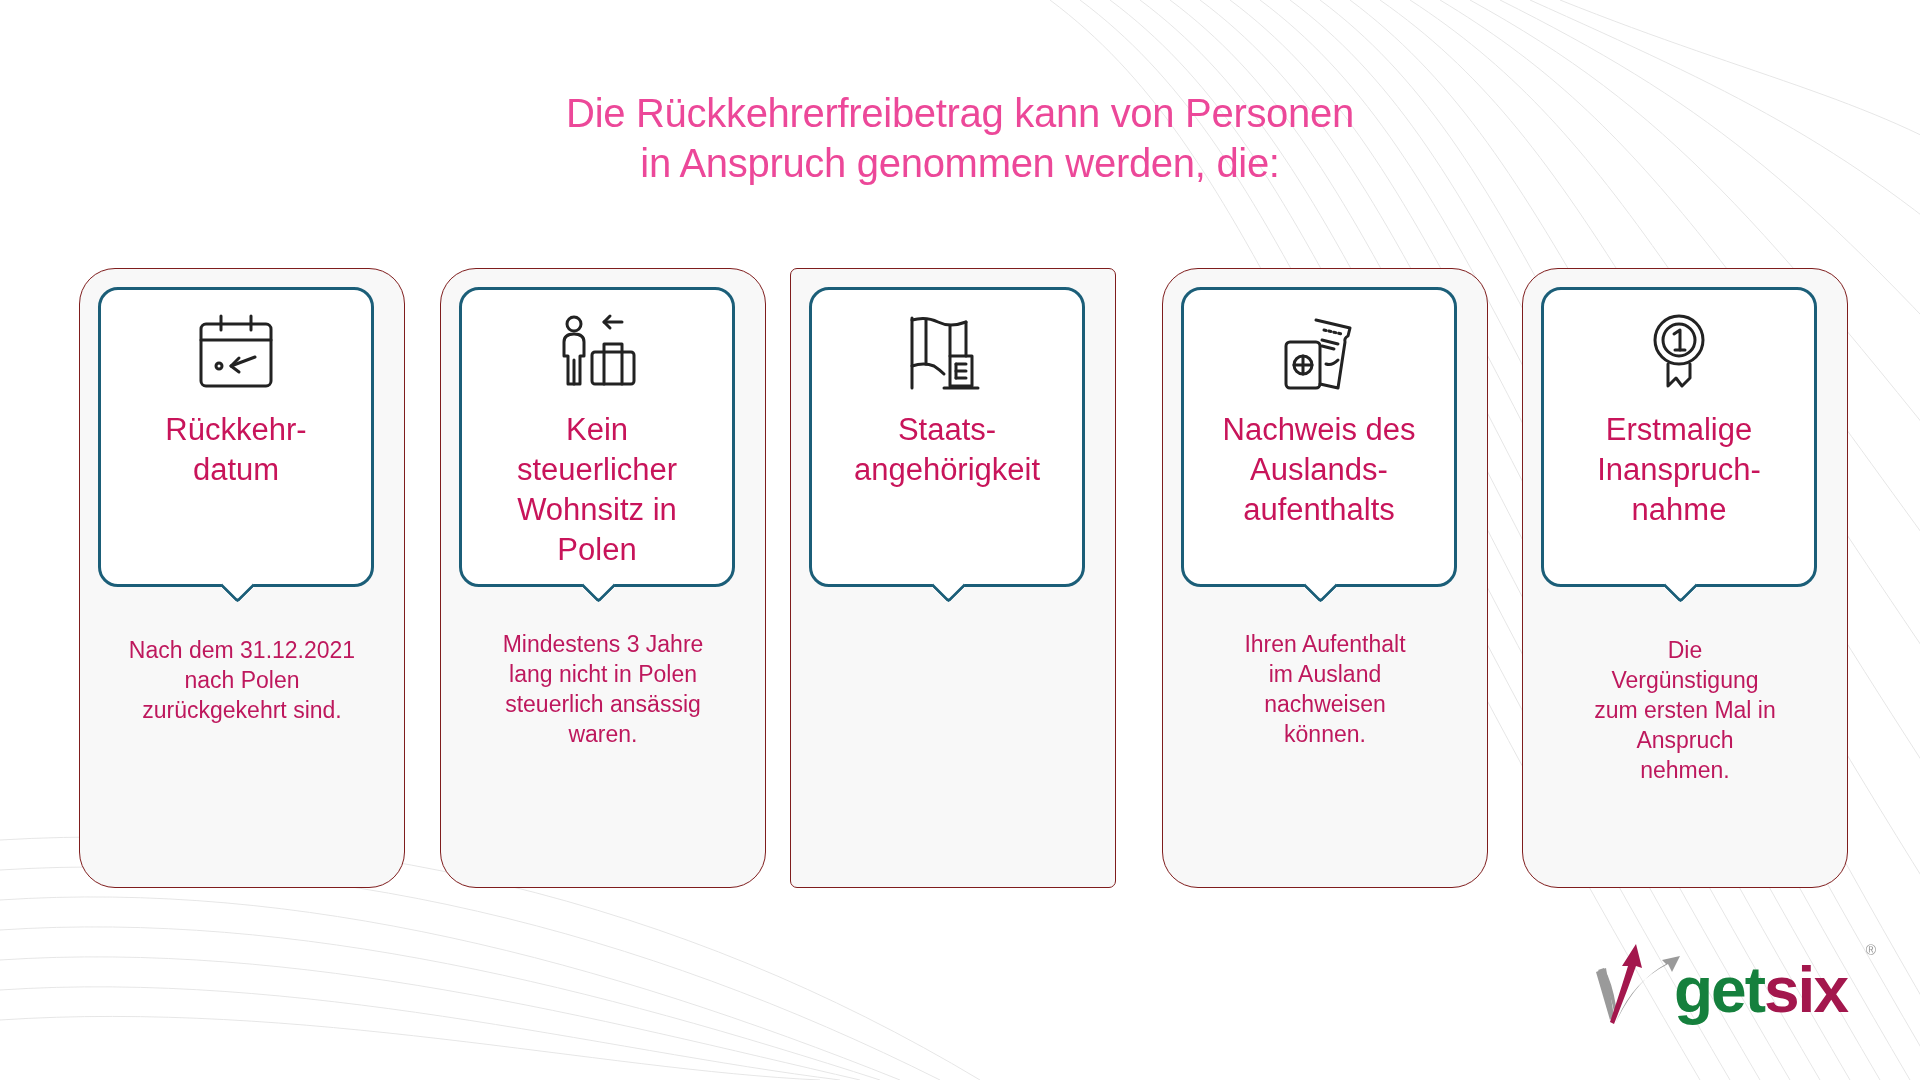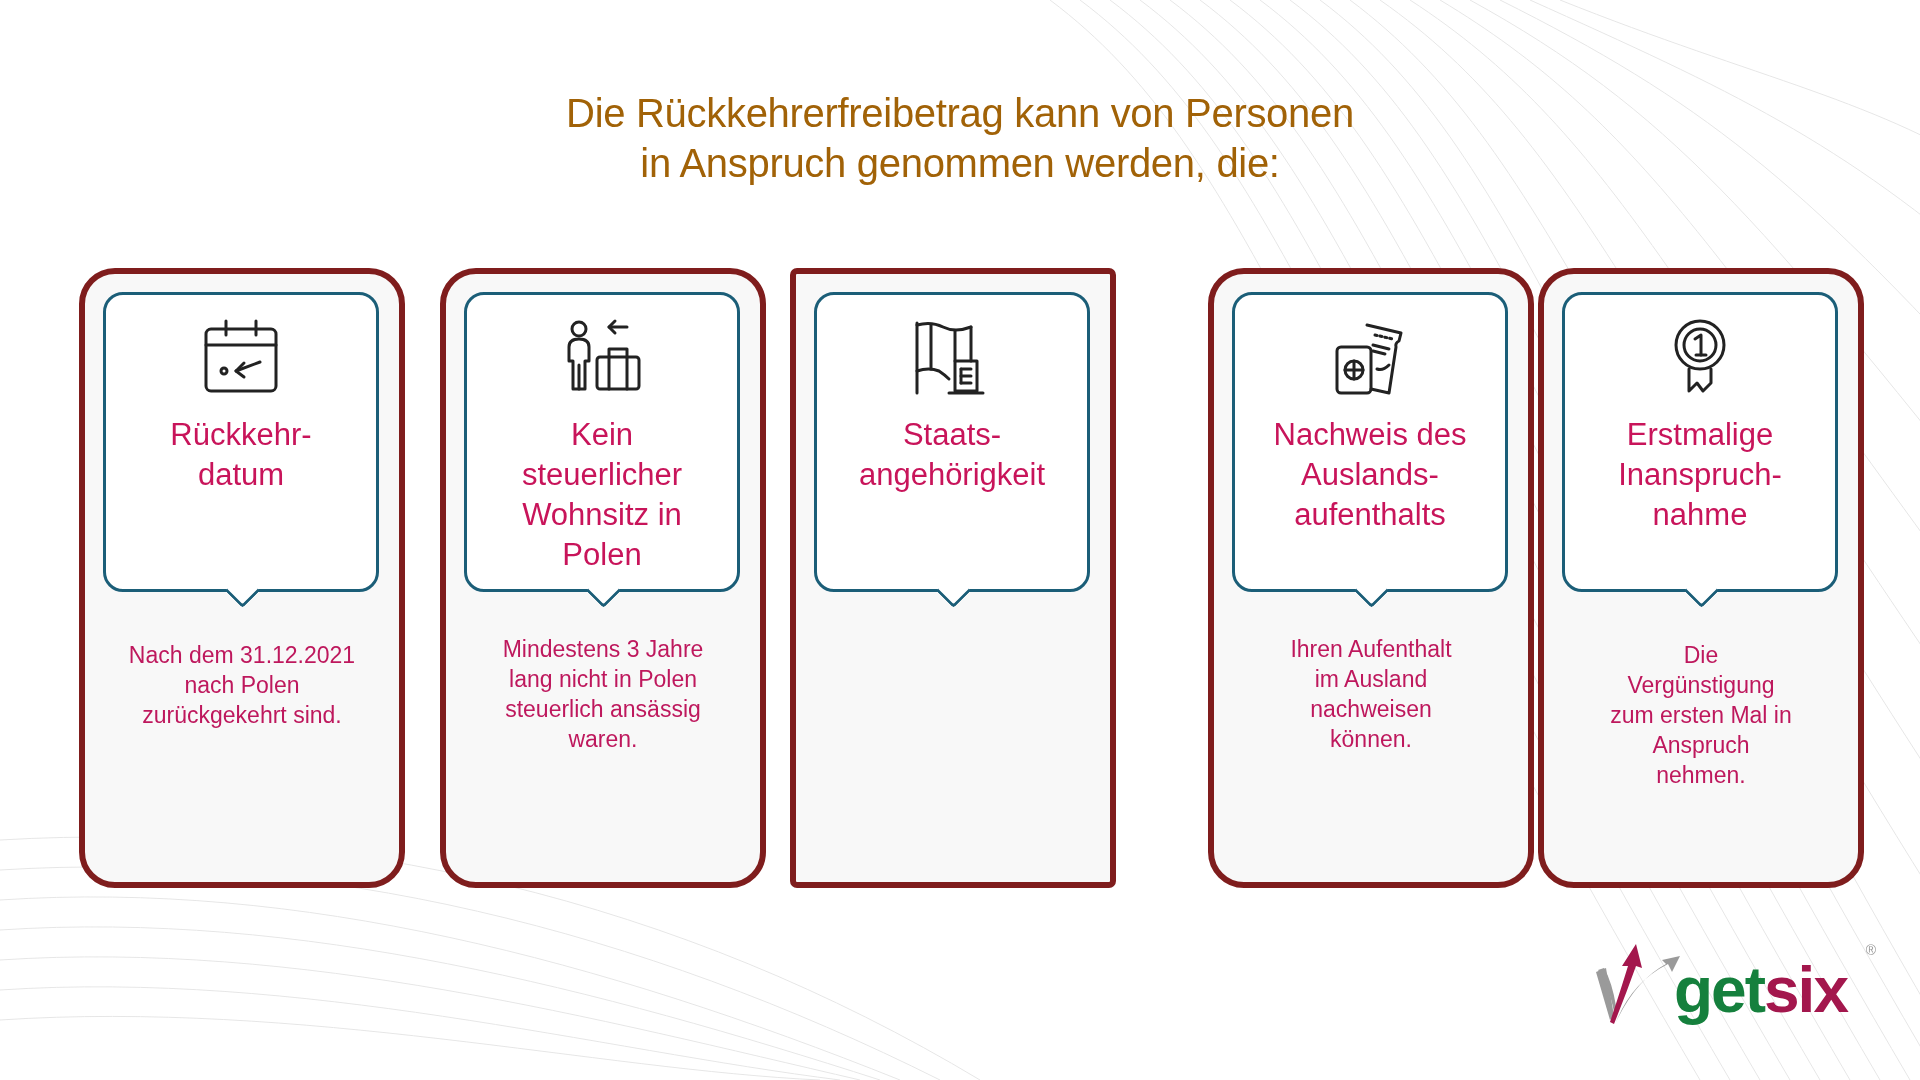--- a/index.html
+++ b/index.html
@@ -23,34 +23,34 @@
       left: 0; top: 0;
       width: 1920px; height: 1080px;
       pointer-events: none;
     }
     .title {
       position: absolute;
       left: 0;
       top: 88px;
       width: 1920px;
       text-align: center;
-      color: #a16207;
+      color: #ec4899;
       font-size: 40px;
       line-height: 50px;
       font-weight: 400;
       letter-spacing: -0.3px;
     }
     .title span { display: block; }
 
     .card {
       position: absolute;
       top: 268px;
       width: 326px;
       height: 620px;
-      border: 6px solid #7f1d1d;
+      border: 1px solid #7f1d1d;
       border-radius: 36px;
       background: #f8f8f8;
       box-sizing: border-box;
     }
     .inner {
       position: absolute;
       left: 18px;
       top: 18px;
       width: 276px;
       height: 300px;
@@ -247,21 +247,21 @@
         </svg>
       </div>
       <div class="card-title">
         <span>Staats-</span>
         <span>angehörigkeit</span>
       </div>
       <div class="notch"></div>
     </div>
   </div>
 
-  <div class="card" style="left:1208px;text-decoration:underline;">
+  <div class="card" style="left:1162px;text-decoration:underline;">
     <div class="inner">
       <div class="icon">
         <svg viewBox="0 0 86 86" fill="none" stroke="#222" stroke-width="3" stroke-linecap="round" stroke-linejoin="round">
           <path d="M40 10 L74 18 L72 26 Q68 28 69 32 L62 78 L44 74"></path>
           <line x1="48" y1="20" x2="66" y2="24" stroke-dasharray="2 3"></line>
           <line x1="46" y1="30" x2="62" y2="34"></line>
           <line x1="46" y1="36" x2="58" y2="39"></line>
           <path d="M50 54 Q56 56 62 50"></path>
           <rect x="10" y="32" width="34" height="46" rx="4"></rect>
           <circle cx="27" cy="55" r="9"></circle>
@@ -277,21 +277,21 @@
       <div class="notch"></div>
     </div>
     <div class="desc" style="top:360px;">
       <span>Ihren Aufenthalt</span>
       <span>im Ausland</span>
       <span>nachweisen</span>
       <span>können.</span>
     </div>
   </div>
 
-  <div class="card" style="left:1522px;margin-left:16px;">
+  <div class="card" style="left:1522px;">
     <div class="inner">
       <div class="icon">
         <svg viewBox="0 0 86 86" fill="none" stroke="#222" stroke-width="3" stroke-linecap="round" stroke-linejoin="round">
           <circle cx="43" cy="30" r="24"></circle>
           <circle cx="43" cy="30" r="16"></circle>
           <path d="M38 24 L44 20 L44 40"></path>
           <line x1="39" y1="40" x2="49" y2="40"></line>
           <path d="M32 54 L32 76 L40 68 L46 76 L54 68 L54 54"></path>
         </svg>
       </div>

